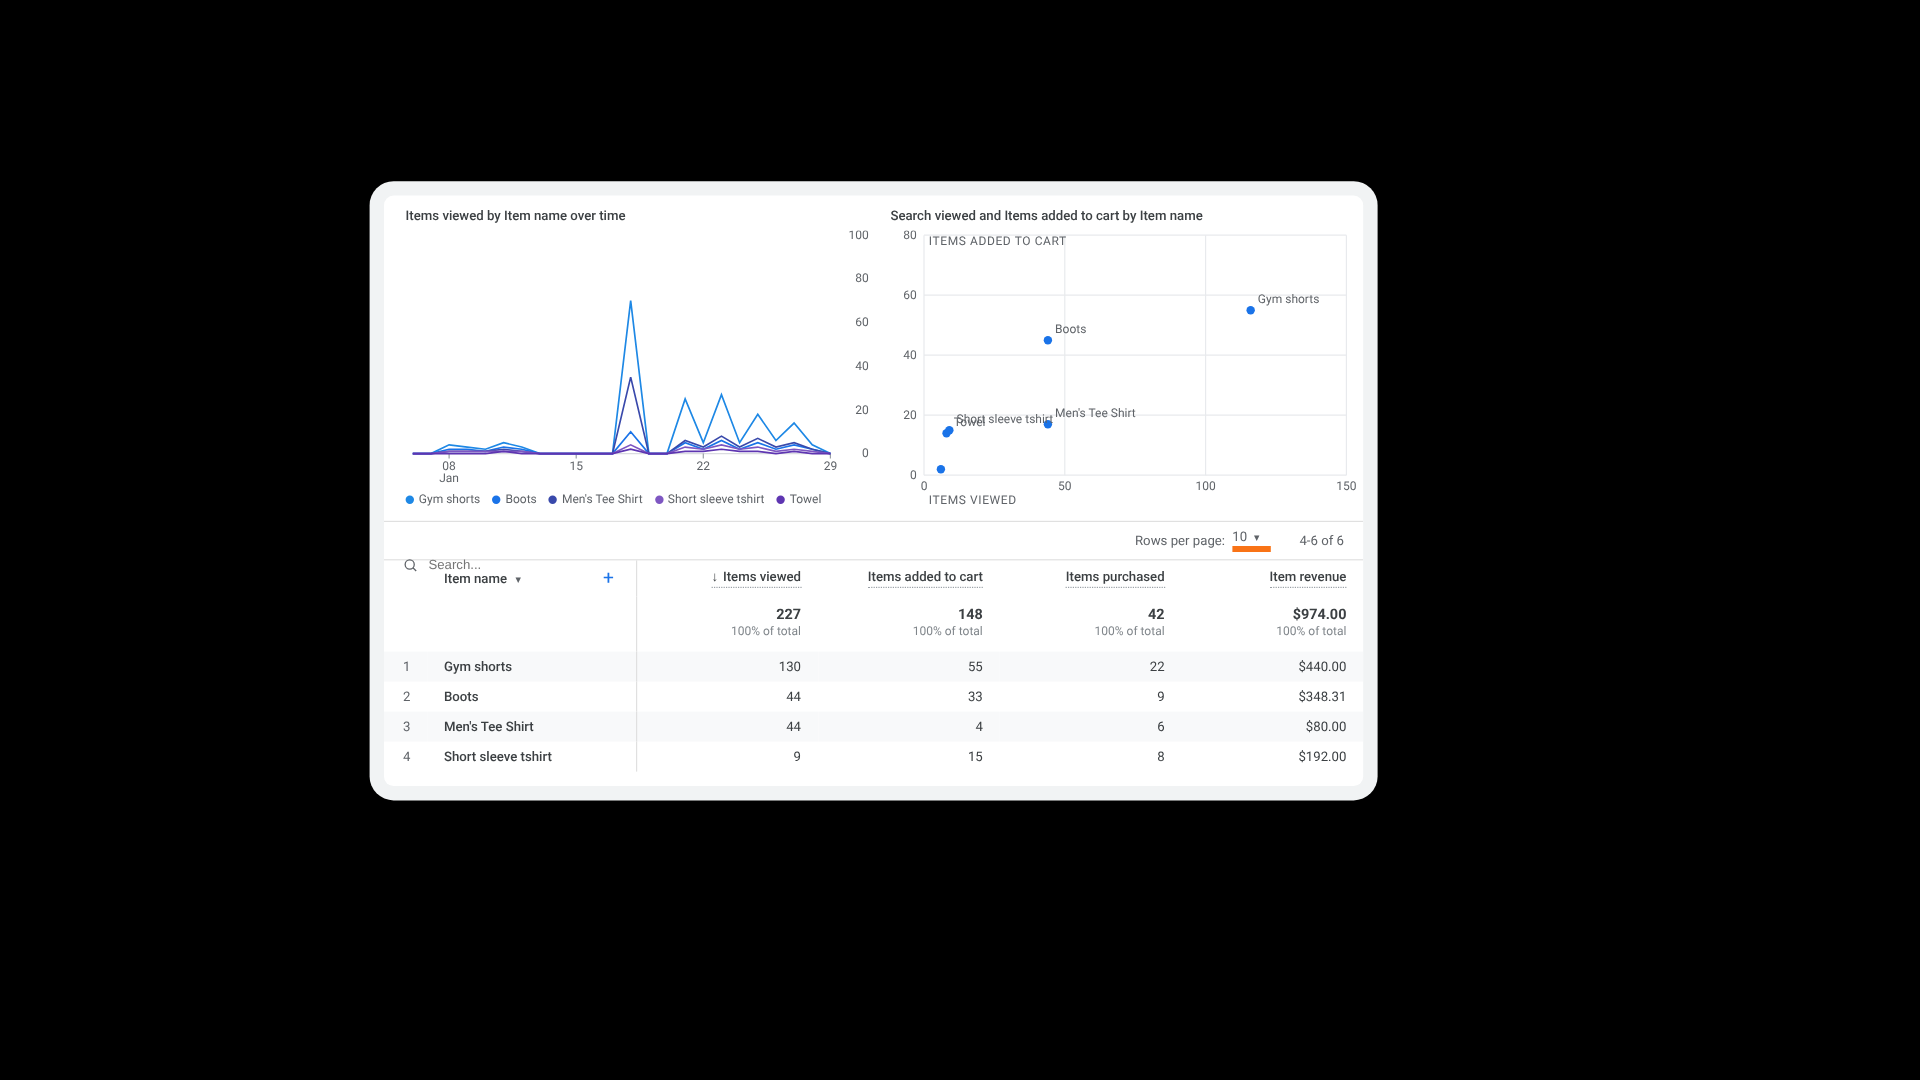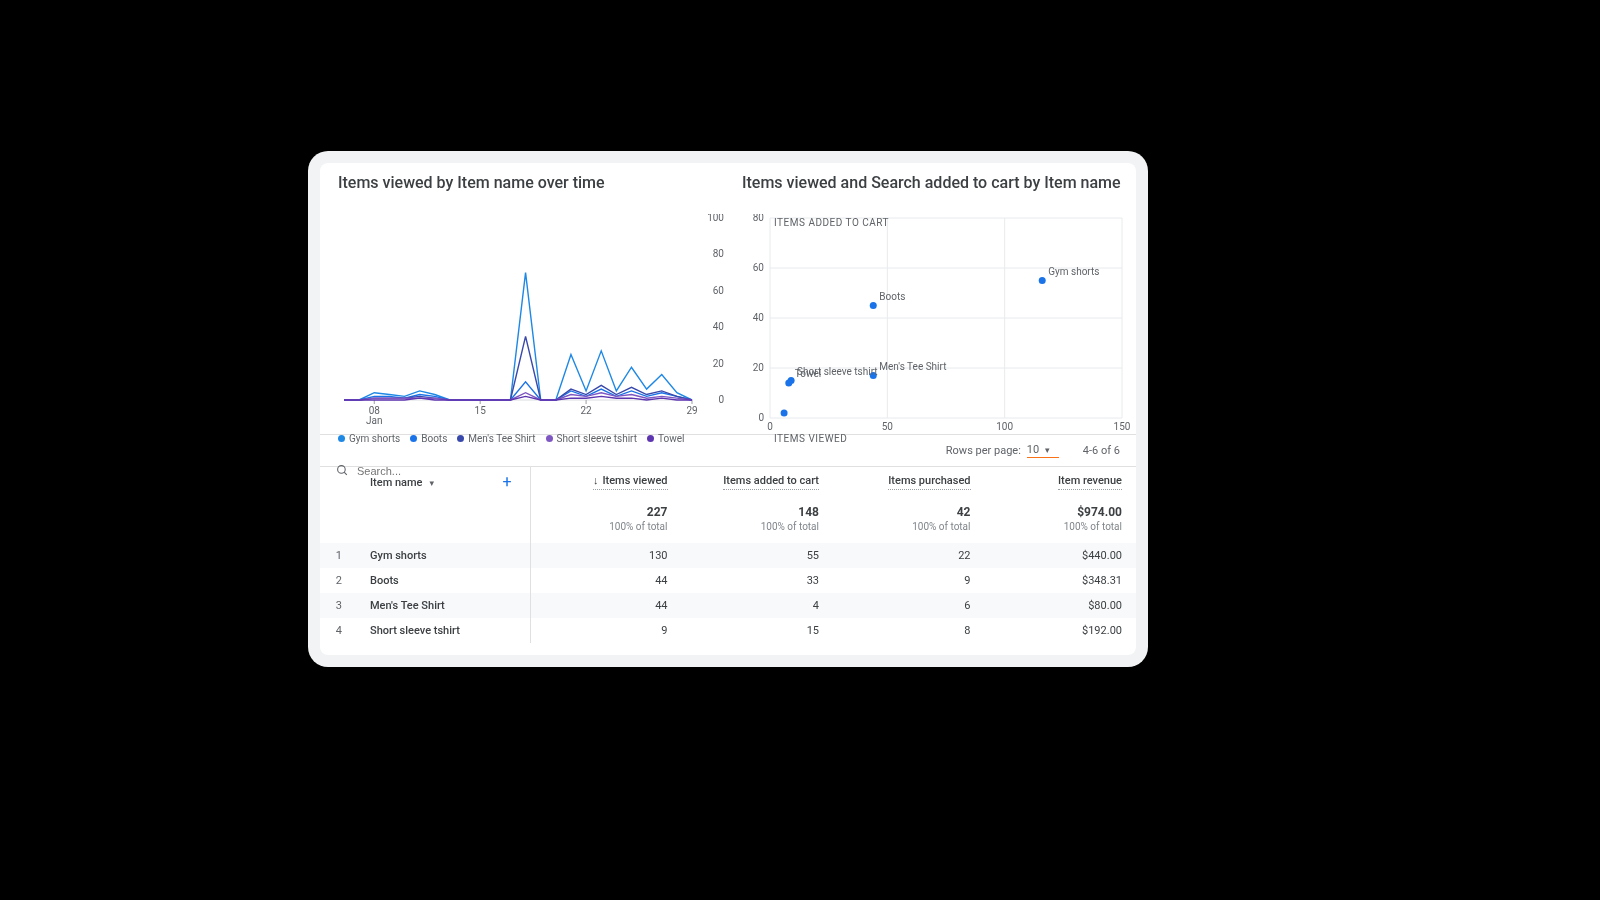--- a/index.html
+++ b/index.html
@@ -35,24 +35,24 @@
     border-bottom:1px solid #e0e0e0;
     padding:0 12px;
   }
   .chart-card {
     flex:1 1 50%;
     padding:10px 6px 6px 6px;
     position:relative;
   }
   .chart-card + .chart-card { margin-left:4px; }
   .chart-title {
-    font-size:16px;
+    font-size:11px;
     font-weight:500;
     color:#3c4043;
-    margin-bottom:22px;
+    margin-bottom:6px;
   }
   .legend {
     display:flex;
     flex-wrap:wrap;
     gap:10px;
     font-size:10px;
     color:#5f6368;
     margin-top:6px;
   }
   .legend-item { display:flex; align-items:center; gap:4px; }
@@ -66,29 +66,29 @@
   
   .controls {
     display:flex;
     align-items:center;
     height:32px;
     padding:0 16px;
     border-bottom:1px solid #e0e0e0;
     color:#5f6368;
     font-size:11px;
   }
-  .search-wrap { display:flex; gap:6px; flex:1 1 auto;margin-top:41px; }
+  .search-wrap { display:flex; align-items:center; gap:6px; flex:1 1 auto;margin-top:41px; }
   .search-input {
     border:none; outline:none; font-size:11px; color:#3c4043;
     background:transparent; width:180px;
   }
   .rows-per { display:flex; align-items:center; gap:6px; }
   .rpp-select {
     width:32px; padding-bottom:1px;
-    border:none; border-bottom:1px solid #f97316;
+    border:none; border-bottom:5px solid #f97316;
     font-size:11px; text-align:left;
   }
   .range { margin-left:18px; }
 
   table { width:100%; border-collapse:collapse; table-layout:fixed; }
   th, td { padding:0 14px; font-size:11px; }
   th { height:30px; color:#3c4043; font-weight:500; white-space:nowrap;margin-top:41px; }
   thead tr:first-child th { border-bottom:0; }
   thead tr.totals th { height:46px; vertical-align:top; padding-top:8px; font-weight:400; color:#5f6368;padding-left:36px;}
   thead tr.totals .tot-num { font-size:12px; font-weight:700; color:#3c4043; display:block; }
@@ -166,21 +166,21 @@
               <span>Short sleeve tshirt</span>
             </span>
             <span class="legend-item">
               <span class="legend-dot" style="background:#5e35b1"></span>
               <span>Towel</span>
             </span>
           </div>
       </div>
 
       <div class="chart-card">
-        <div class="chart-title">Items viewed and Search added to cart by Item name</div>
+        <div class="chart-title">Search viewed and Items added to cart by Item name</div>
         <svg id="scatter-svg" width="388" height="232">
             <line x1="28" x2="380" y1="204" y2="204" class="grid-line"></line>
             <text x="22" y="207" text-anchor="end" class="axis-tick">0</text>
             <line x1="28" x2="380" y1="154" y2="154" class="grid-line"></line>
             <text x="22" y="157" text-anchor="end" class="axis-tick">20</text>
             <line x1="28" x2="380" y1="104" y2="104" class="grid-line"></line>
             <text x="22" y="107" text-anchor="end" class="axis-tick">40</text>
             <line x1="28" x2="380" y1="54" y2="54" class="grid-line"></line>
             <text x="22" y="57" text-anchor="end" class="axis-tick">60</text>
             <line x1="28" x2="380" y1="4" y2="4" class="grid-line"></line>

